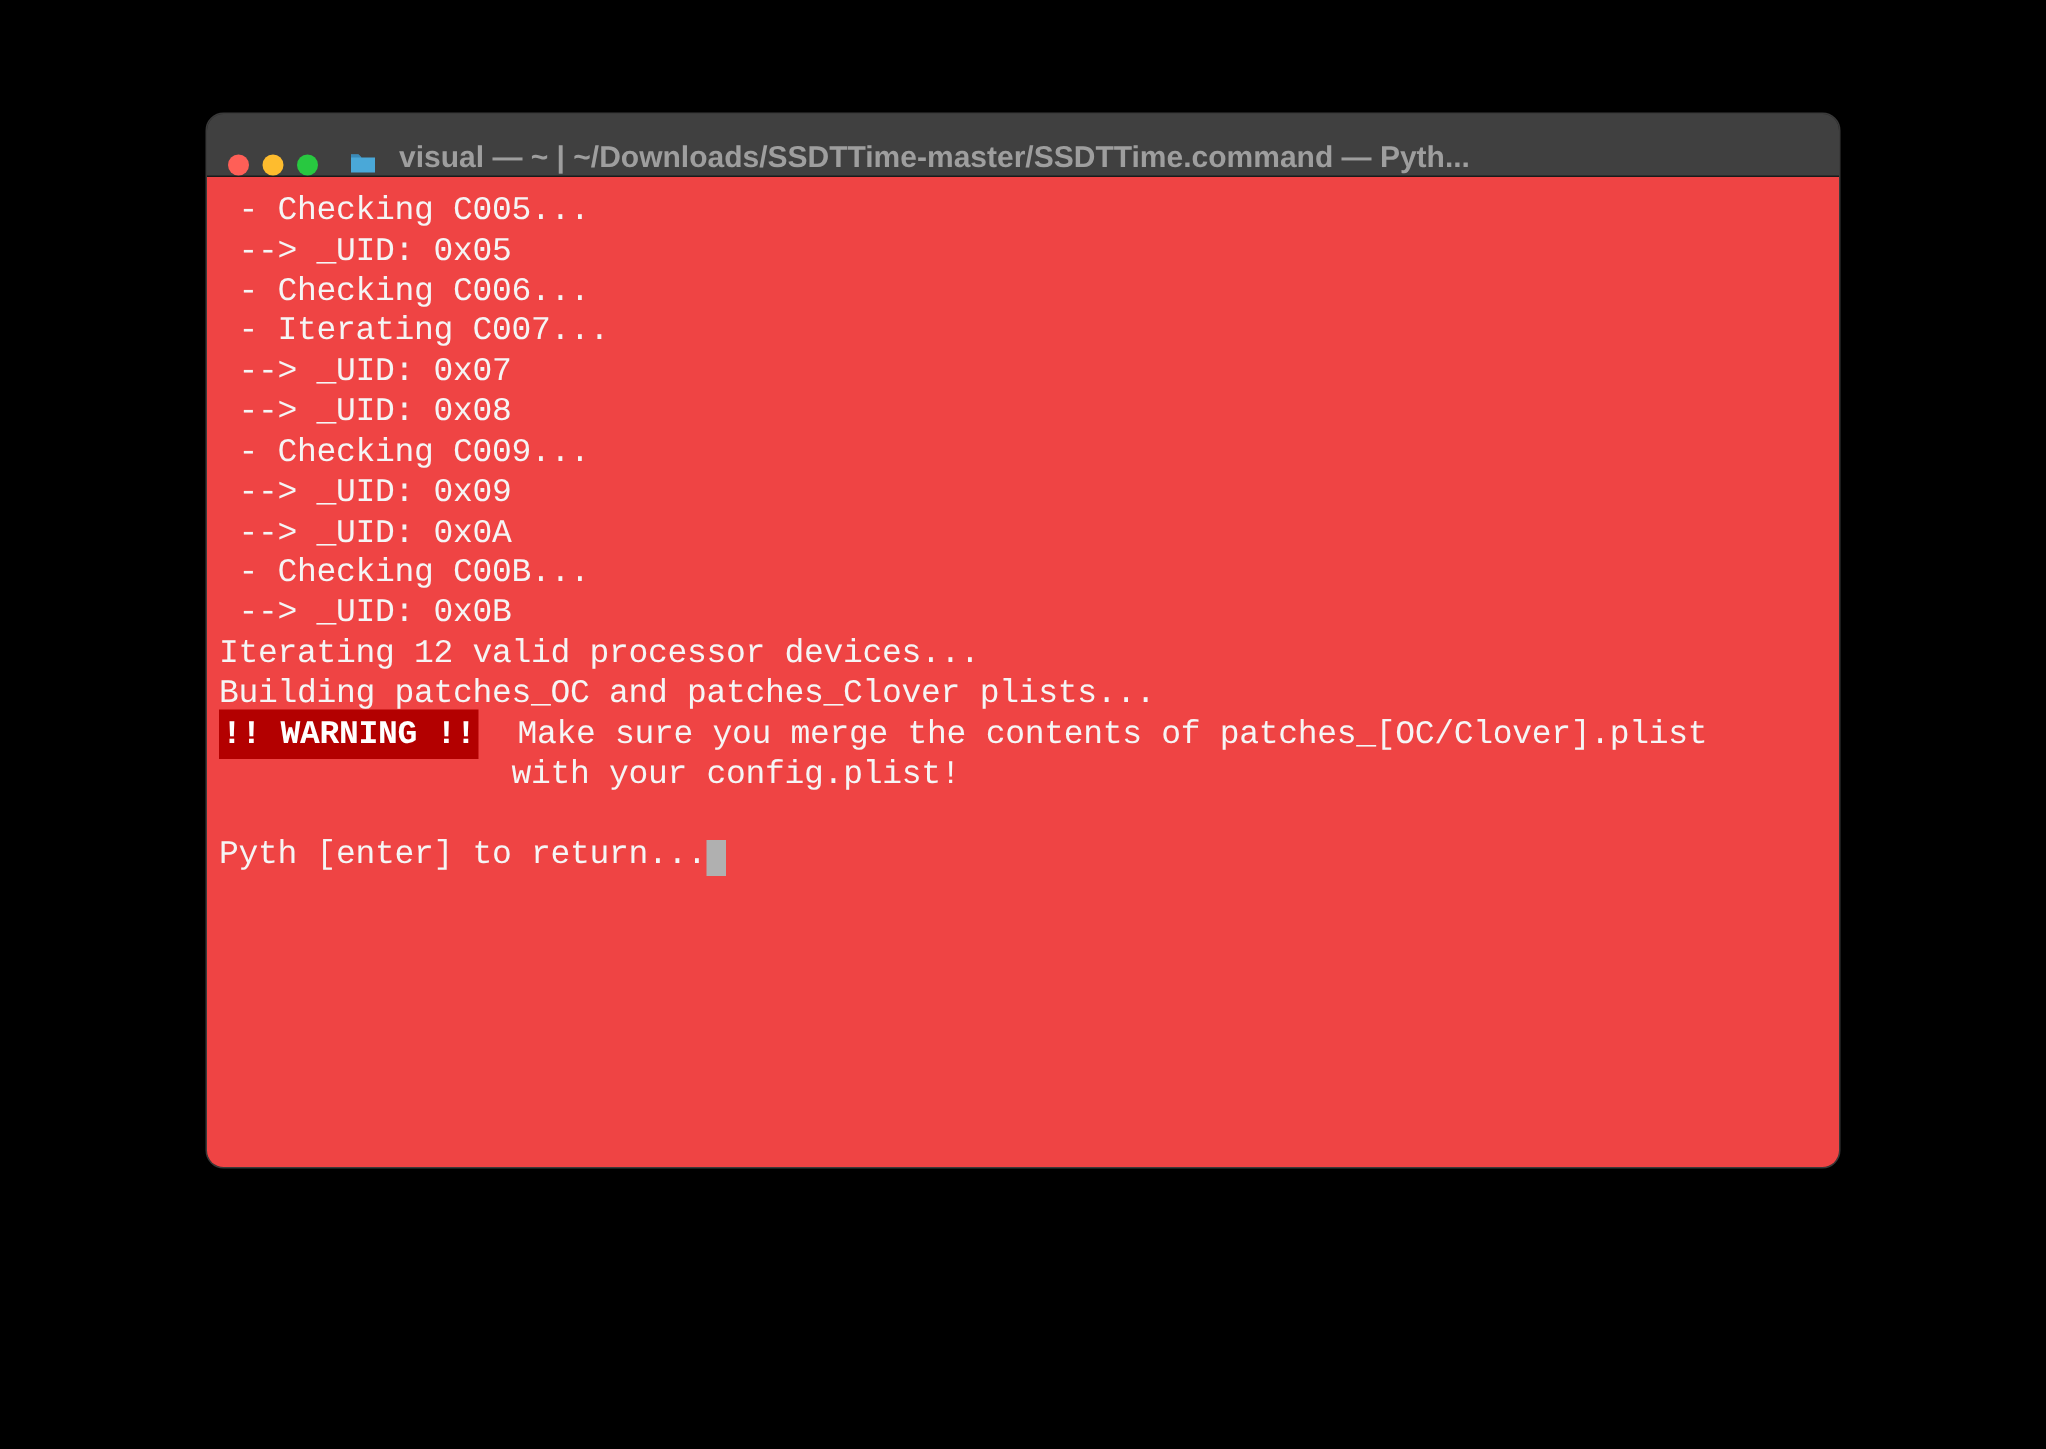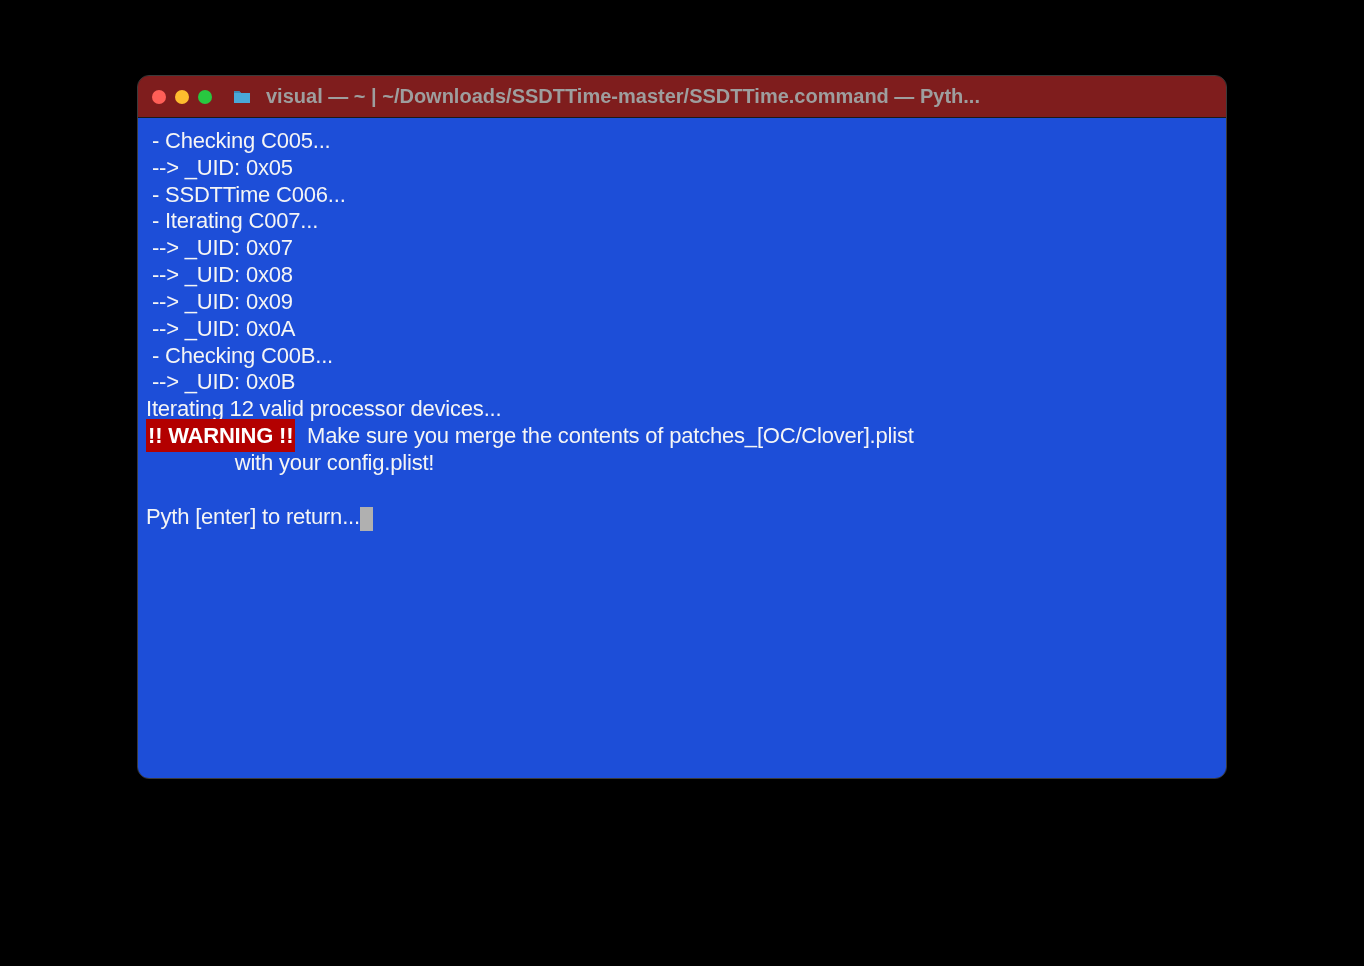--- a/index.html
+++ b/index.html
@@ -18,24 +18,24 @@
     }
     .terminal-window {
       width: 1090px;
       background: #1e1e1e;
       border-radius: 12px;
       box-shadow: 0 20px 60px rgba(0,0,0,0.6);
       overflow: hidden;
       border: 1px solid #3a3a3a;
     }
     .titlebar {
-      background: #7f1d1d;
+      background: #404040;
       height: 42px;
       display: flex;
-      align-items: center;
+      align-items: flex-end;
       padding: 0 14px;
       gap: 8px;
       border-bottom: 1px solid #1a1a1a;
     }
     .traffic-lights {
       display: flex;
       gap: 9px;
       align-items: center;
     }
     .traffic-light {
@@ -60,23 +60,23 @@
       font-family: -apple-system, BlinkMacSystemFont, 'Helvetica Neue', sans-serif;
       font-size: 20px;
       font-weight: 700;
       margin-left: 6px;
       white-space: nowrap;
       overflow: hidden;
       text-overflow: ellipsis;
       flex: 1;
     }
     .terminal-body {
-      background: #1d4ed8;
+      background: #ef4444;
       padding: 10px 8px 20px 8px;
-      font-family: Liberation Sans, sans-serif;
+      font-family: Liberation Mono, monospace;
       font-size: 22px;
       line-height: 1.22;
       color: #f5f5f5;
       min-height: 660px;
       font-weight: 500;
       letter-spacing: -0.2px;
     }
     .terminal-line {
       white-space: pre-wrap;
     }
@@ -109,29 +109,31 @@
       <svg class="folder-icon" viewBox="0 0 20 16">
         <path d="M2 2 L7 2 L9 4 L18 4 L18 14 L2 14 Z" fill="#4aa8d8" stroke="none"></path>
         <path d="M2 2 L7 2 L9 4 L2 4 Z" fill="#3a8ab8"></path>
       </svg>
     </div>
     <div class="title-text">visual — ~ | ~/Downloads/SSDTTime-master/SSDTTime.command — Pyth...</div>
   </div>
   <div class="terminal-body">
     <div class="terminal-line"> - Checking C005...</div>
     <div class="terminal-line"> --&gt; _UID: 0x05</div>
-    <div class="terminal-line"> - SSDTTime C006...</div>
+    <div class="terminal-line"> - Checking C006...</div>
     <div class="terminal-line"> - Iterating C007...</div>
     <div class="terminal-line"> --&gt; _UID: 0x07</div>
     <div class="terminal-line"> --&gt; _UID: 0x08</div>
+    <div class="terminal-line"> - Checking C009...</div>
     <div class="terminal-line"> --&gt; _UID: 0x09</div>
     <div class="terminal-line"> --&gt; _UID: 0x0A</div>
     <div class="terminal-line"> - Checking C00B...</div>
     <div class="terminal-line"> --&gt; _UID: 0x0B</div>
     <div class="terminal-line">Iterating 12 valid processor devices...</div>
+    <div class="terminal-line">Building patches_OC and patches_Clover plists...</div>
     <div class="terminal-line"></div>
     <div class="terminal-line"></div>
     <div class="terminal-line"><span class="warning-badge">!! WARNING !!</span><span>  Make sure you merge the contents of patches_[OC/Clover].plist</span></div>
     <div class="terminal-line">               with your config.plist!</div>
     <div class="terminal-line">&nbsp;</div>
     <div class="terminal-line"><span>Pyth [enter] to return...</span><span class="cursor-block"></span></div>
   </div>
 </div>
 
 </body></html>

